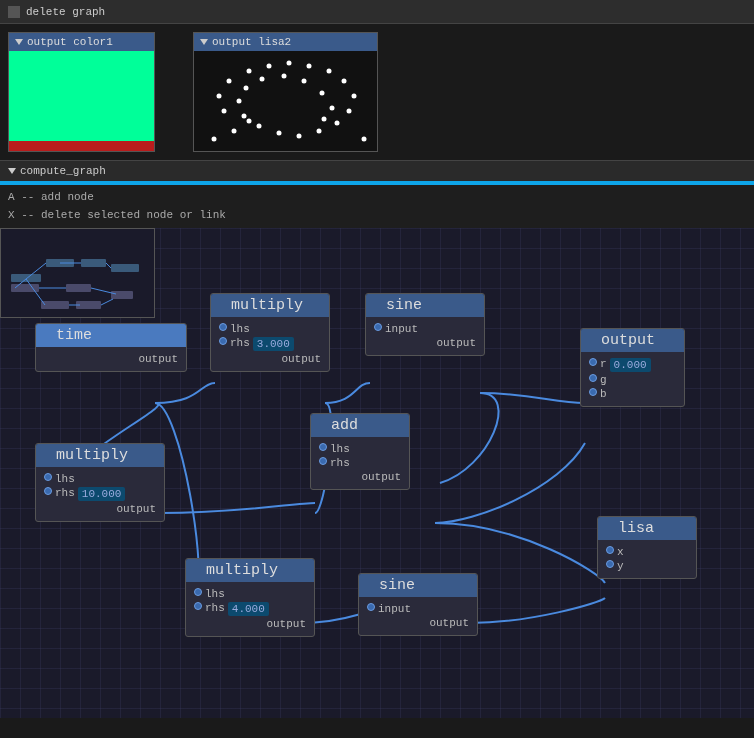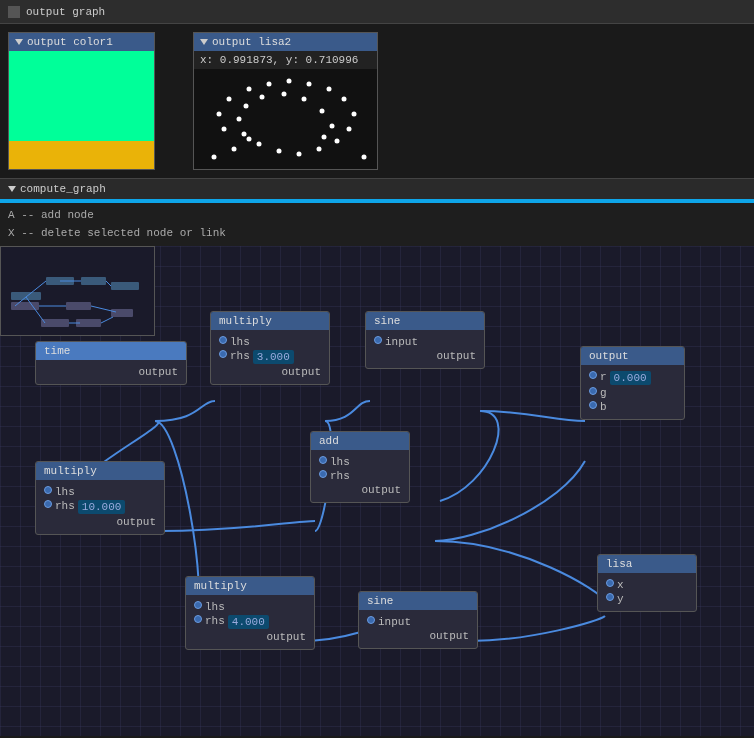--- a/index.html
+++ b/index.html
@@ -31,21 +31,21 @@
       font-size: 11px;
     }
     .top-panels {
       display: flex;
       padding: 8px;
       gap: 10px;
       background: #1a1a1a;
     }
     .output-panel {
       border: 1px solid #555;
-      background: #eab308;
+      background: #b91c1c;
     }
     .panel-header {
       background: #3a5a8a;
       padding: 3px 6px;
       display: flex;
       align-items: center;
       gap: 4px;
       font-size: 11px;
       color: #ddd;
     }
@@ -116,22 +116,22 @@
     }
     .node {
       position: absolute;
       background: #2a2a3a;
       border: 1px solid #555;
       border-radius: 3px;
       min-width: 100px;
     }
     .node-header {
       background: #3a5a8a;
-      padding: 3px 8px;
-      font-size: 11px;
+      padding: 3px 20px;
+      font-size: 15px;
       color: #ddd;
       border-radius: 2px 2px 0 0;
     }
     .node-header.active {
       background: #4a7abf;
     }
     .node-body {
       padding: 4px 8px;
       font-size: 11px;
     }
@@ -189,39 +189,38 @@
       width: 100%;
       height: 100%;
       pointer-events: none;
     }
   </style>
 </head>
 <body>
 
 <div class="title-bar">
   <div class="title-bar-icon"></div>
-  <span class="title-bar-text">output graph</span>
+  <span class="title-bar-text">delete graph</span>
 </div>
 
 <div class="top-panels">
 
   <div class="output-panel">
     <div class="panel-header">
       <span class="triangle-down"></span>
       <span>output color1</span>
     </div>
     <div class="color-preview"></div>
   </div>
 
   <div class="output-panel scatter-panel">
     <div class="panel-header">
       <span class="triangle-down"></span>
       <span>output lisa2</span>
     </div>
-    <div class="scatter-coords">x: 0.991873, y: 0.710996</div>
     <div class="scatter-canvas">
       <svg width="183" height="100">
 
         <circle cx="40" cy="80" r="2.5" fill="white"></circle>
         <circle cx="55" cy="70" r="2.5" fill="white"></circle>
         <circle cx="30" cy="60" r="2.5" fill="white"></circle>
         <circle cx="25" cy="45" r="2.5" fill="white"></circle>
         <circle cx="35" cy="30" r="2.5" fill="white"></circle>
         <circle cx="55" cy="20" r="2.5" fill="white"></circle>
         <circle cx="75" cy="15" r="2.5" fill="white"></circle>
@@ -436,21 +435,21 @@
         <div class="node-port">
           <span class="port-dot"></span>
           <span>input</span>
         </div>
         <div class="node-port port-right">
           <span>output</span>
         </div>
       </div>
     </div>
 
-    <div class="node" style="left:597px; top:308px; width:90px;">
+    <div class="node" style="left:597px; top:288px; width:90px;">
       <div class="node-header">lisa</div>
       <div class="node-body">
         <div class="node-port">
           <span class="port-dot"></span>
           <span>x</span>
         </div>
         <div class="node-port">
           <span class="port-dot"></span>
           <span>y</span>
         </div>

